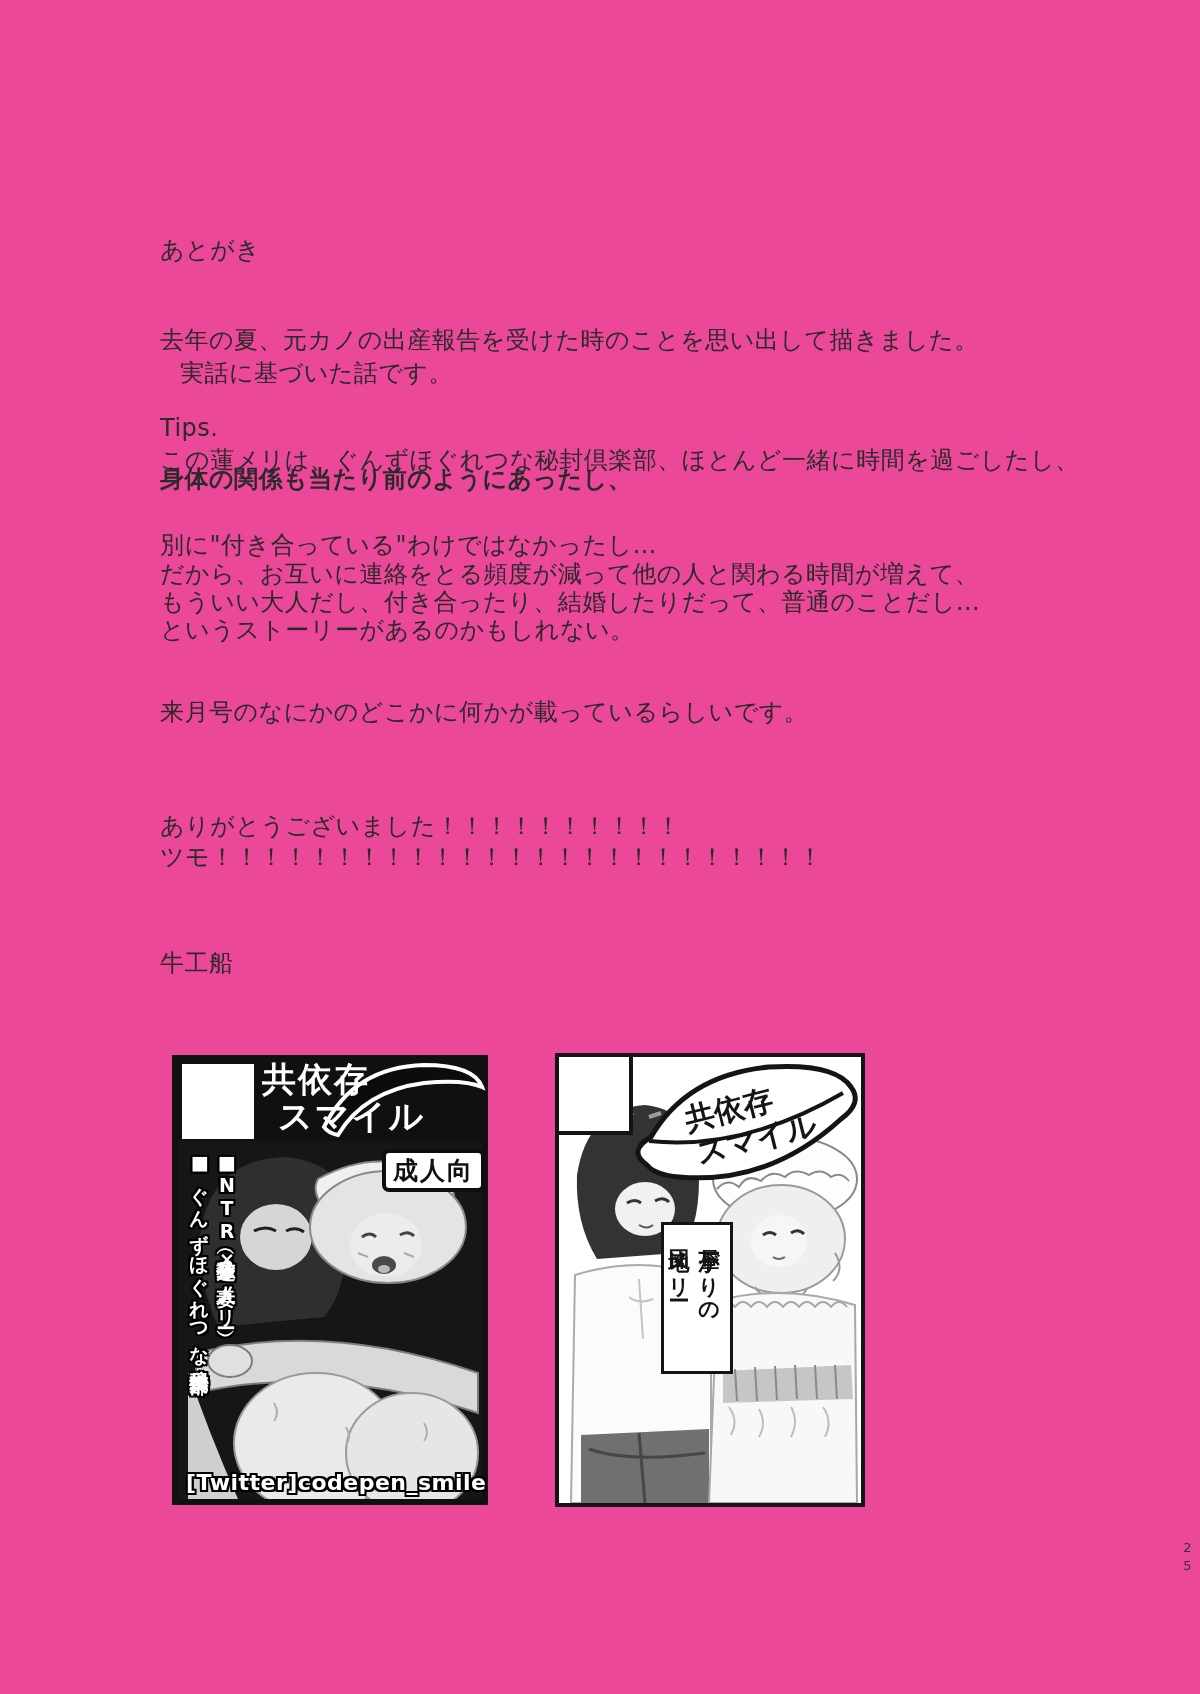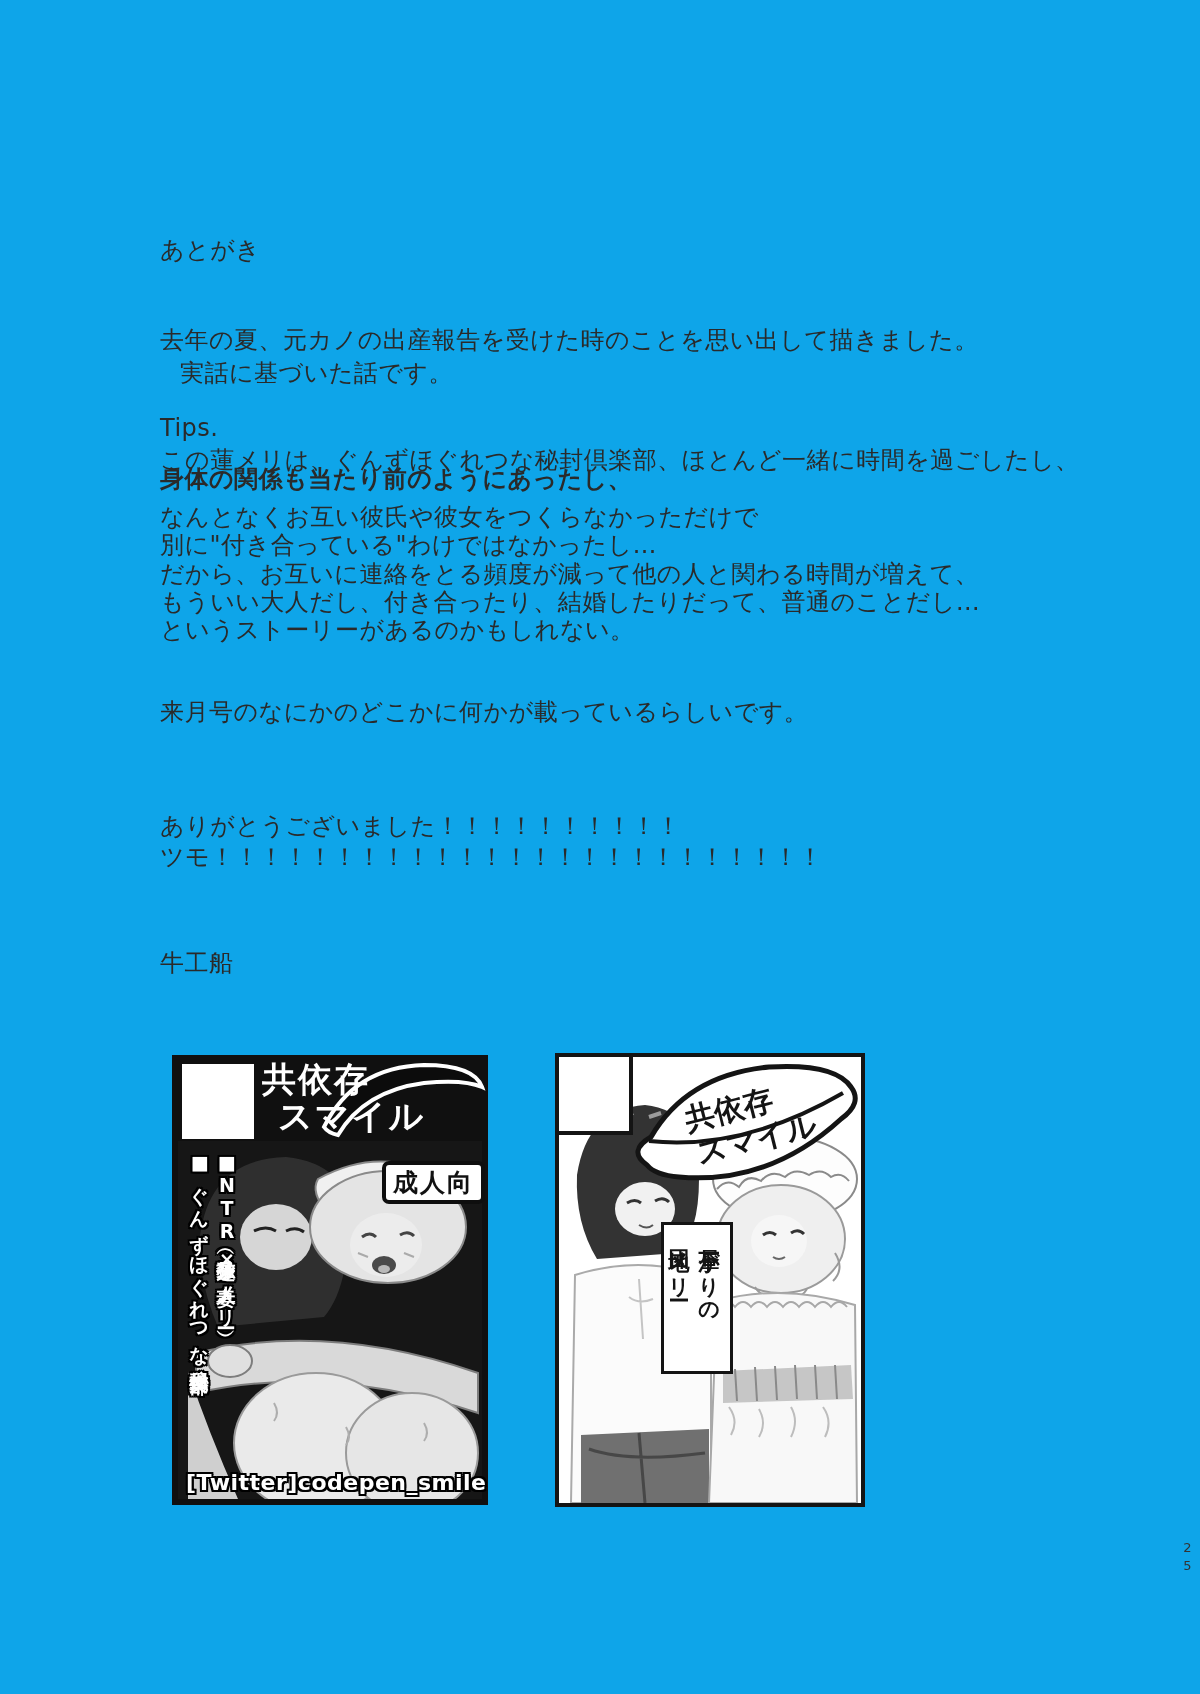--- a/index.html
+++ b/index.html
@@ -1,39 +1,39 @@
 <!DOCTYPE html>
 <html><head>
 <meta charset="utf-8">
 <style>
   html,body { margin:0; padding:0; background:#e8e8e8; }
   .page {
     position:relative; width:1200px; height:1694px; margin:0 auto;
-    background:#0ea5e9; overflow:hidden;
+    background:#ec4899; overflow:hidden;
     font-family:"DejaVu Sans", sans-serif; color:#2a2a2a;
   }
   .txt {
     position:absolute; left:160px; font-size:24px; line-height:29px;
     letter-spacing:0.5px; white-space:pre;
   }
   
   .left-cover {
     position:absolute; left:172px; top:1055px; width:316px; height:450px;
     background:#101010; overflow:hidden;
   }
   .lc-logo-box { position:absolute; left:10px; top:9px; width:72px; height:75px; background:#ffffff; z-index:4; }
   .lc-title {
     position:absolute; left:90px; top:6px; z-index:4; color:#ffffff;
     font-weight:bold; font-size:34px; line-height:37px; letter-spacing:2px;
   }
   .lc-title .l2 { display:block; padding-left:16px; }
   .lc-crescent { position:absolute; left:142px; top:2px; z-index:3; }
   .lc-illu { position:absolute; left:6px; top:86px; z-index:1; }
   .lc-badge {
-    position:absolute; left:210px; top:106px; z-index:5;
+    position:absolute; left:210px; top:94px; z-index:5;
     background:#ffffff; border:4px solid #0e0e0e; border-radius:7px;
     padding:1px 7px; font-size:25px; font-weight:bold; color:#111;
     letter-spacing:2px; white-space:nowrap;
   }
   .outline-w {
     color:#ffffff; font-weight:bold;
     text-shadow:-2px 0 #000, 2px 0 #000, 0 -2px #000, 0 2px #000,
                 -2px -2px #000, 2px 2px #000, -2px 2px #000, 2px -2px #000;
   }
   .lc-taglines {
@@ -78,21 +78,20 @@
 <div class="page">
 
   <div class="txt" style="top:236px;">あとがき</div>
 
   <div class="txt" style="top:326px;">去年の夏、元カノの出産報告を受けた時のことを思い出して描きました。</div>
   <div class="txt" style="top:359px;margin-left:20px;">実話に基づいた話です。</div>
 
   <div class="txt" style="top:414px;">Tips.</div>
   <div class="txt" style="top:446px;">この蓮メリは、ぐんずほぐれつな秘封倶楽部、ほとんど一緒に時間を過ごしたし、</div>
   <div class="txt" style="top:465px;font-weight:bold;">身体の関係も当たり前のようにあったし、</div>
-  <div class="txt" style="top:503px;">なんとなくお互い彼氏や彼女をつくらなかっただけで</div>
   <div class="txt" style="top:531px;">別に"付き合っている"わけではなかったし…</div>
   <div class="txt" style="top:560px;">だから、お互いに連絡をとる頻度が減って他の人と関わる時間が増えて、</div>
   <div class="txt" style="top:616px;">というストーリーがあるのかもしれない。</div>
   <div class="txt" style="top:588px;">もういい大人だし、付き合ったり、結婚したりだって、普通のことだし…</div>
 
   <div class="txt" style="top:698px;">来月号のなにかのどこかに何かが載っているらしいです。</div>
 
   <div class="txt" style="top:812px;">ありがとうございました！！！！！！！！！！</div>
   <div class="txt" style="top:843px;">ツモ！！！！！！！！！！！！！！！！！！！！！！！！！</div>
 

